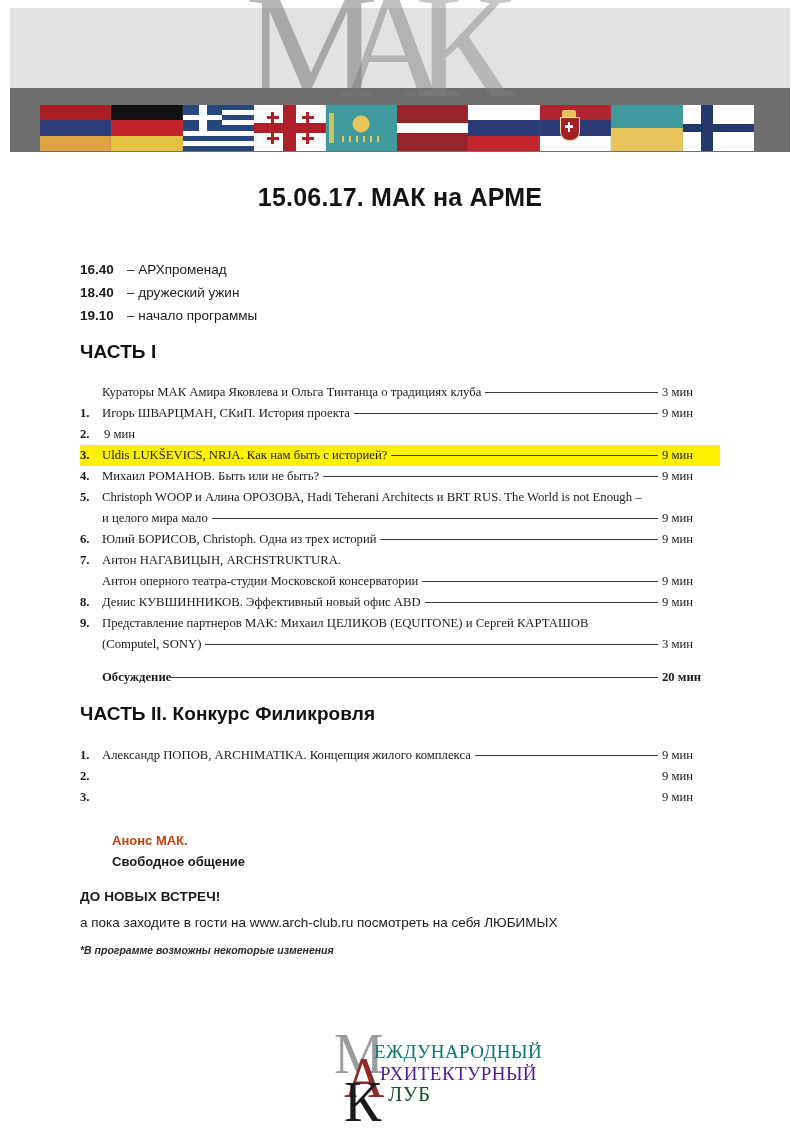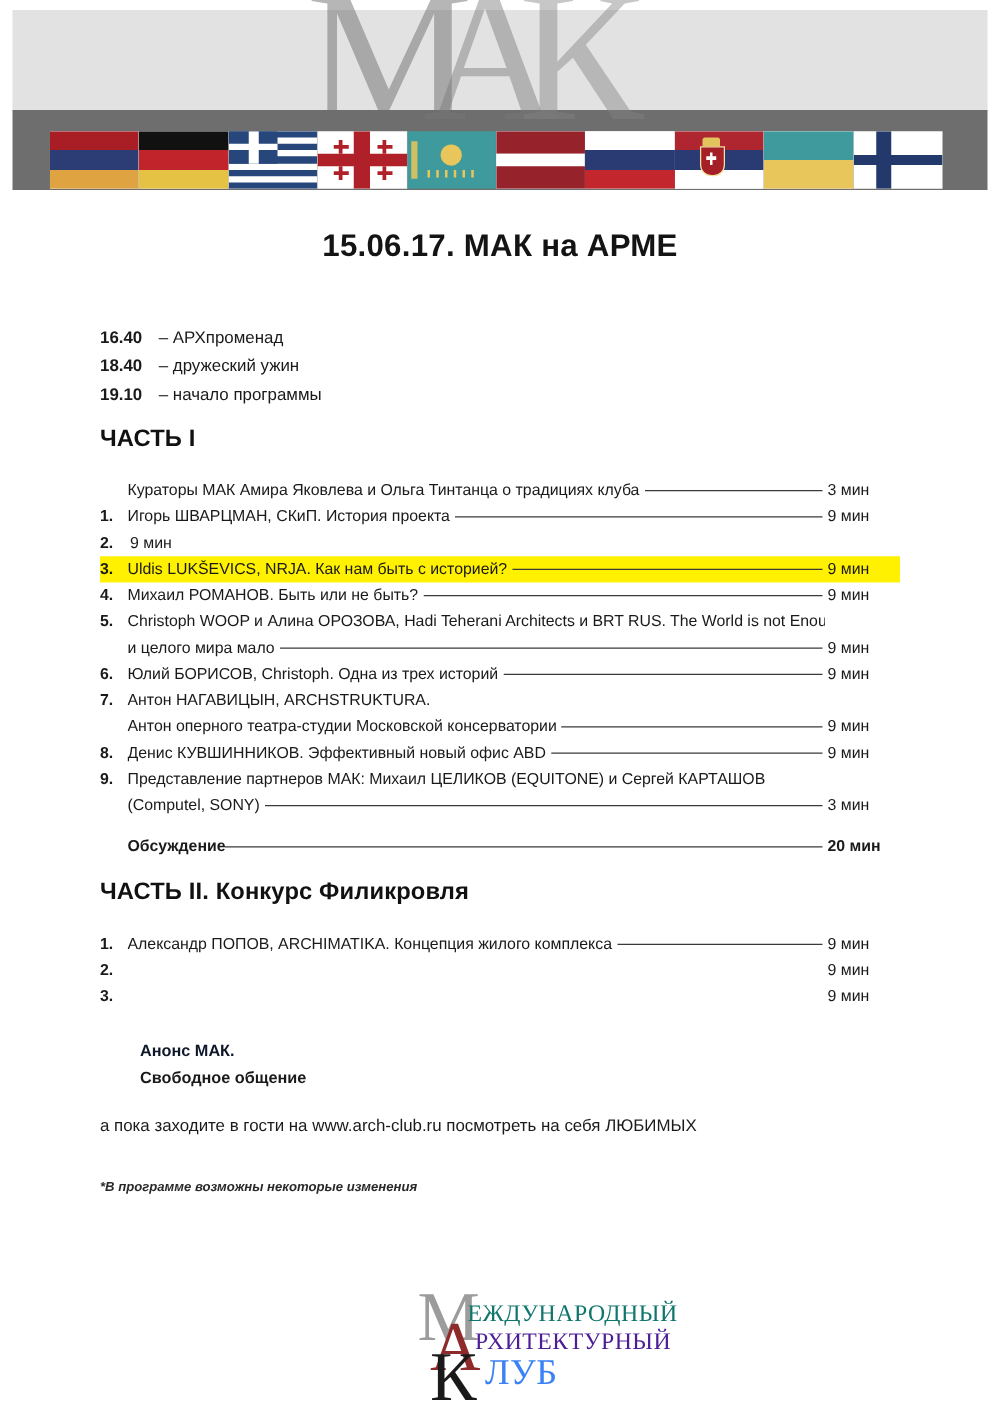--- a/index.html
+++ b/index.html
@@ -188,20 +188,21 @@
   #part2-list { top: 745px; }
 
   .prow {
     position: relative;
     display: flex;
     align-items: center;
     font-size: 12.7px;
     line-height: 21px;
     min-height: 21px;
     white-space: nowrap;
+    font-family: Liberation Serif, serif;
   }
   .prow.highlight { background: #fff100; }
   .prow .num {
     width: 22px;
     flex: 0 0 22px;
     font-weight: bold;
     font-size: 12.7px;
   }
   .prow .body {
     flex: 1 1 auto;
@@ -236,21 +237,21 @@
 
   
   .announce {
     position: absolute;
     left: 112px;
     top: 830px;
   }
   .announce .a-title {
     font-size: 13px;
     font-weight: bold;
-    color: #0f172a;
+    color: #c2410c;
     line-height: 21px;
   }
   .announce .a-sub {
     font-size: 13px;
     font-weight: bold;
     color: #1a1a1a;
     line-height: 21px;
   }
 
   
@@ -296,21 +297,21 @@
   .footer-logo .big-k { left: 14px; top: 48px; color: #1a1a1a; }
   .footer-logo .word {
     position: absolute;
     font-size: 19px;
     letter-spacing: 0.4px;
     line-height: 1;
     white-space: nowrap;
   }
   .footer-logo .w1 { left: 44px;  top: 16px; color: #0f766e; }
   .footer-logo .w2 { left: 50px;  top: 38px; color: #4c1d95; }
-  .footer-logo .w3 { left: 58px;  top: 58px; color: #3b82f6; font-size: 29px; }
+  .footer-logo .w3 { left: 58px;  top: 58px; color: #14532d; font-size: 21px; }
 </style>
 </head>
 <body>
 
 <div class="header-banner">
   <div class="band-light"></div>
   <div class="band-dark"></div>
   <div class="watermark">
     <div class="watermark-text">
       <span class="w-m">М</span><span class="w-a">А</span><span class="w-k">К</span>
@@ -559,20 +560,21 @@
       <span class="dur">9 мин</span>
     </div>
   </div>
 
 <div class="announce">
   <div class="a-title">Анонс МАК.</div>
   <div class="a-sub">Свободное общение</div>
 </div>
 
 <div class="farewell">
+  <div class="f-title">ДО НОВЫХ ВСТРЕЧ!</div>
   <div class="f-text">а пока заходите в гости на www.arch-club.ru посмотреть на себя ЛЮБИМЫХ</div>
 </div>
 <div class="note">*В программе возможны некоторые изменения</div>
 
 <div class="footer-logo">
   <span class="big big-m">М</span>
   <span class="big big-a">А</span>
   <span class="big big-k">К</span>
   <span class="word w1">ЕЖДУНАРОДНЫЙ</span>
   <span class="word w2">РХИТЕКТУРНЫЙ</span>

